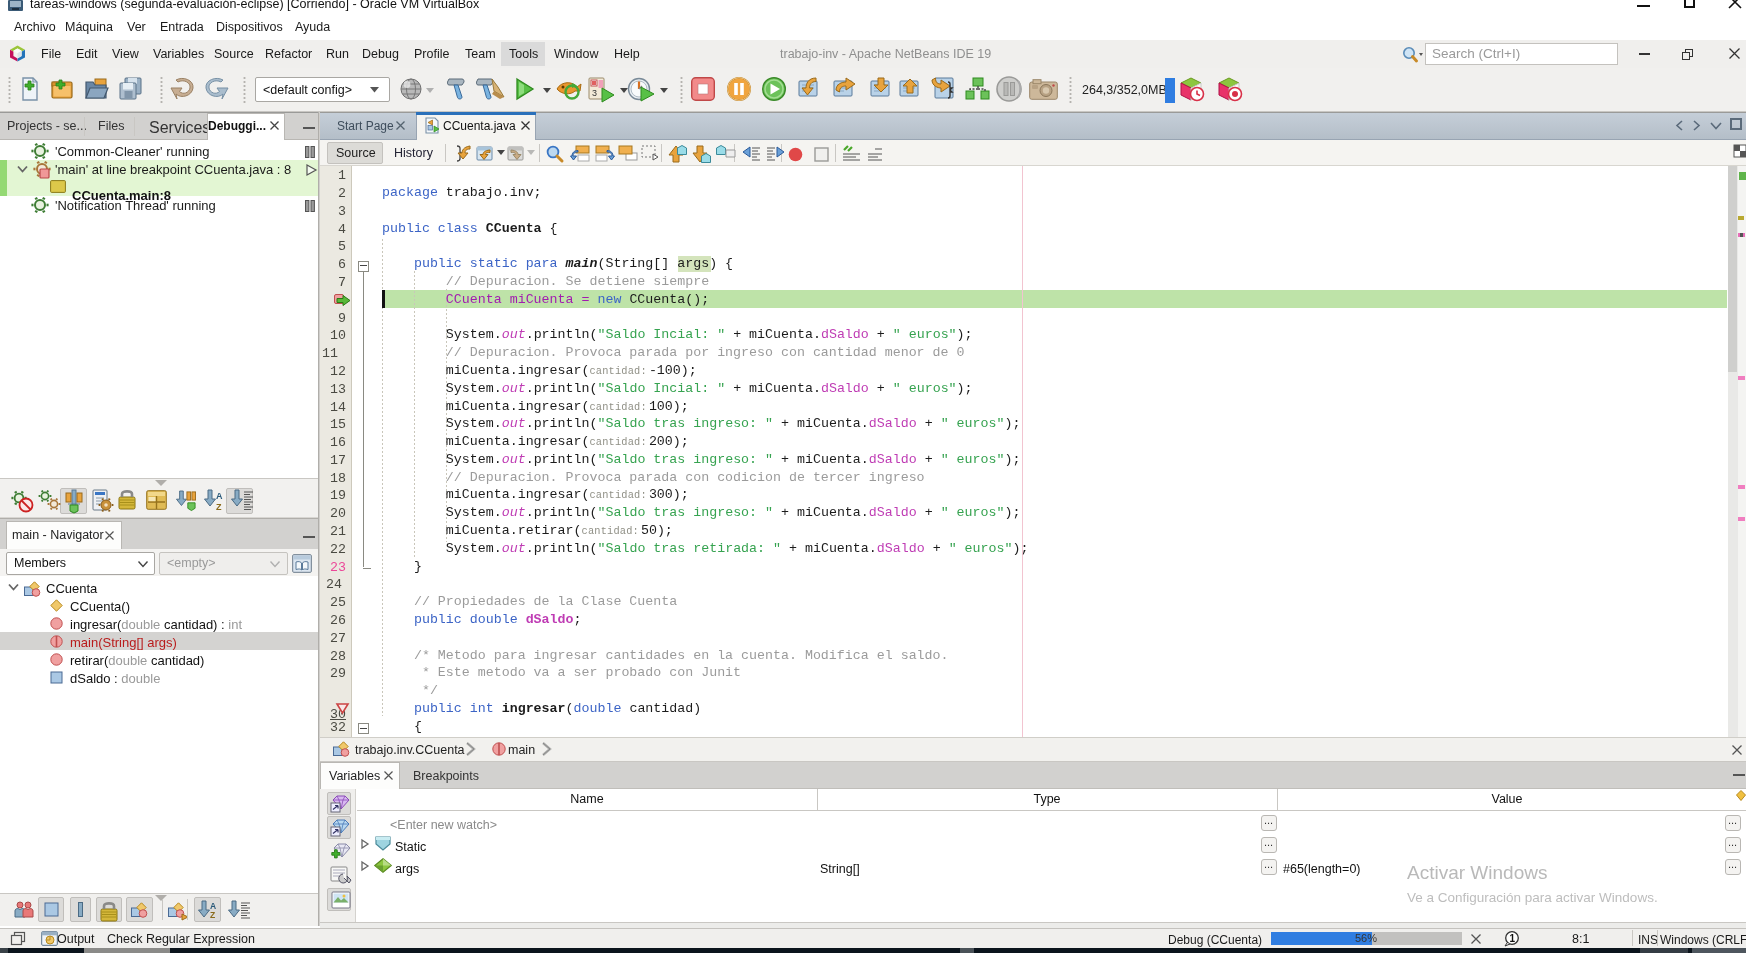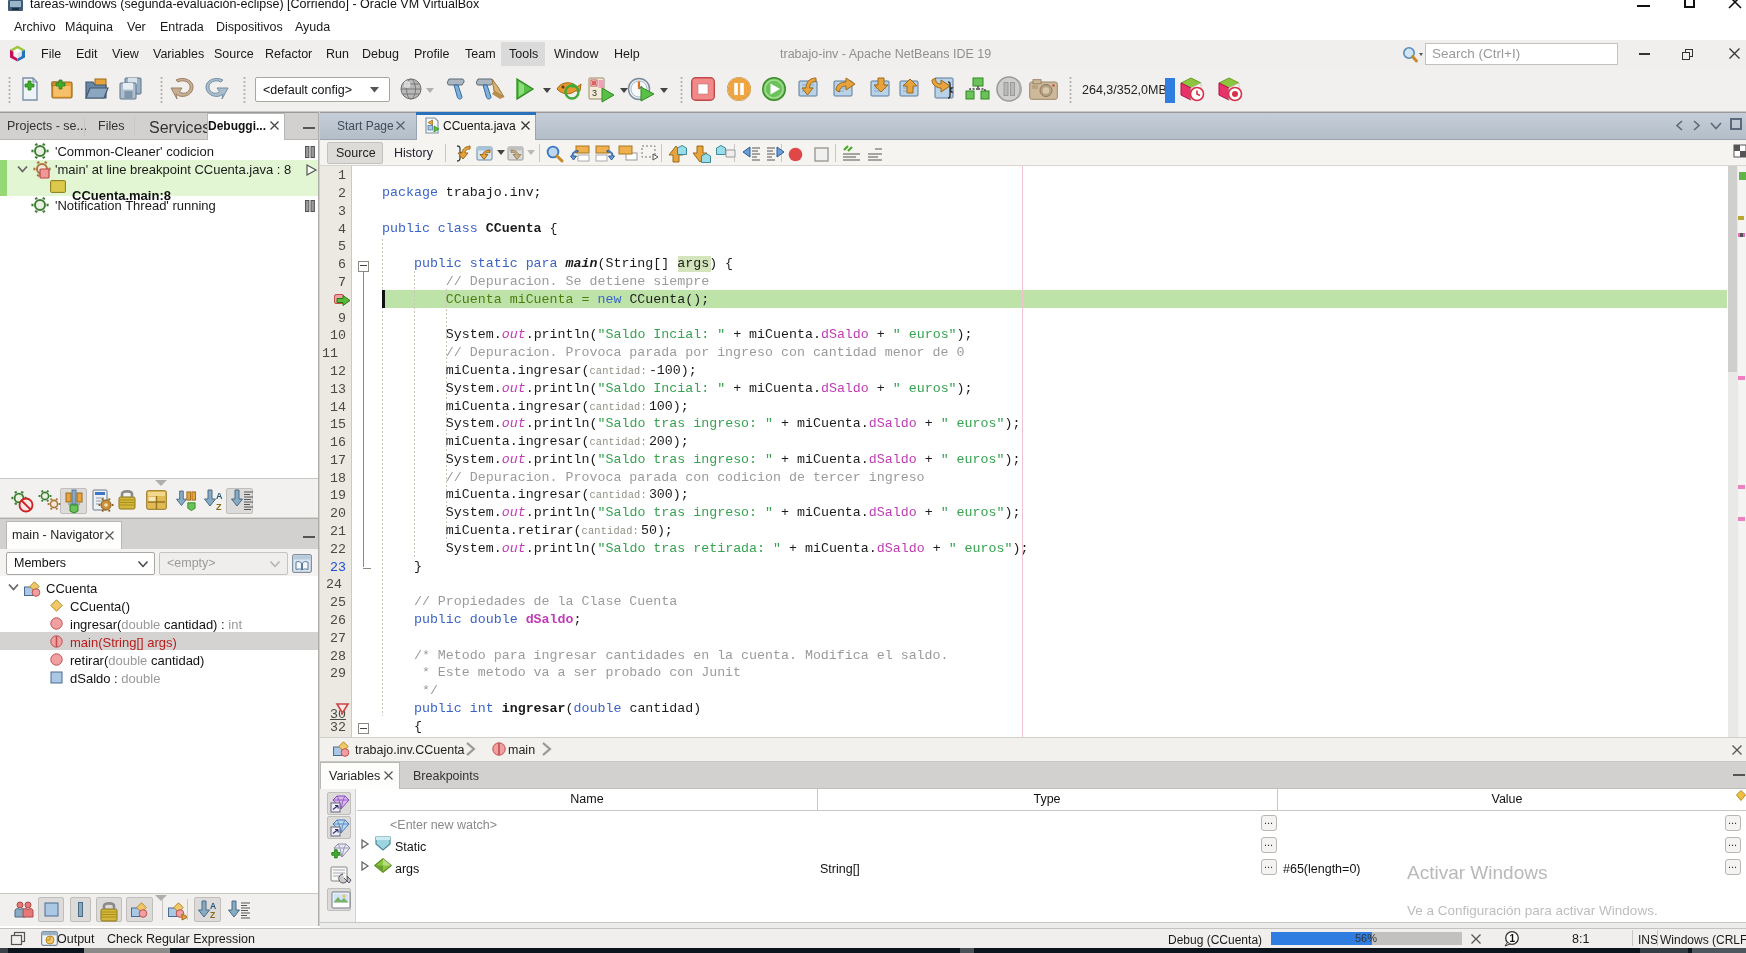--- a/index.html
+++ b/index.html
@@ -255,21 +255,21 @@
     <circle cx="9" cy="9" r="5" fill="#e9f2e0" stroke="#3e7d34" stroke-width="2"></circle>
     <g stroke="#3e7d34" stroke-width="2.6">
       <line x1="15.5" y1="9.0" x2="17.6" y2="9.0"></line>
       <line x1="12.25" y1="14.629" x2="13.3" y2="16.4476"></line>
       <line x1="5.75" y1="14.629" x2="4.7" y2="16.4476"></line>
       <line x1="2.5" y1="9.0" x2="0.40000000000000036" y2="9.0"></line>
       <line x1="5.75" y1="3.3710000000000004" x2="4.7" y2="1.5524000000000004"></line>
       <line x1="12.25" y1="3.3710000000000004" x2="13.3" y2="1.5524000000000004"></line>
     </g>
   </svg>
-<div class="t" style="left:55px;top:144px;font-size:13px;color:#1a1a1a;">'Common-Cleaner' codicion</div>
+<div class="t" style="left:55px;top:144px;font-size:13px;color:#1a1a1a;">'Common-Cleaner' running</div>
 <svg class="a" style="left:305px;top:146px" width="10" height="12" viewBox="0 0 10 12">
     <rect x="0.5" y="0.5" width="3.4" height="11" fill="#9a9a9a" stroke="#555"></rect>
     <rect x="6" y="0.5" width="3.4" height="11" fill="#9a9a9a" stroke="#555"></rect>
   </svg>
 <svg class="a" style="left:17px;top:165px" width="11" height="8" viewBox="0 0 11 8">
     <path d="M1 1.5 L5.5 6.5 L10 1.5" stroke="#666" stroke-width="1.8" fill="none"></path>
   </svg>
 <svg class="a" style="left:33px;top:160px" width="18" height="18" viewBox="0 0 18 18">
     <circle cx="9" cy="9" r="5" fill="#f2e8d8" stroke="#a8763a" stroke-width="2"></circle>
     <g stroke="#a8763a" stroke-width="2.6">
@@ -646,21 +646,21 @@
 <div class="t" style="left:322px;top:381.7px;width:24px;text-align:right;font-family:'Liberation Mono',monospace;font-size:13.3px;color:#4a4a42;">13</div>
 <div class="t" style="left:322px;top:399.5px;width:24px;text-align:right;font-family:'Liberation Mono',monospace;font-size:13.3px;color:#4a4a42;">14</div>
 <div class="t" style="left:322px;top:417.3px;width:24px;text-align:right;font-family:'Liberation Mono',monospace;font-size:13.3px;color:#4a4a42;">15</div>
 <div class="t" style="left:322px;top:435.0px;width:24px;text-align:right;font-family:'Liberation Mono',monospace;font-size:13.3px;color:#4a4a42;">16</div>
 <div class="t" style="left:322px;top:452.8px;width:24px;text-align:right;font-family:'Liberation Mono',monospace;font-size:13.3px;color:#4a4a42;">17</div>
 <div class="t" style="left:322px;top:470.6px;width:24px;text-align:right;font-family:'Liberation Mono',monospace;font-size:13.3px;color:#4a4a42;">18</div>
 <div class="t" style="left:322px;top:488.4px;width:24px;text-align:right;font-family:'Liberation Mono',monospace;font-size:13.3px;color:#4a4a42;">19</div>
 <div class="t" style="left:322px;top:506.2px;width:24px;text-align:right;font-family:'Liberation Mono',monospace;font-size:13.3px;color:#4a4a42;">20</div>
 <div class="t" style="left:322px;top:524.0px;width:24px;text-align:right;font-family:'Liberation Mono',monospace;font-size:13.3px;color:#4a4a42;">21</div>
 <div class="t" style="left:322px;top:541.8px;width:24px;text-align:right;font-family:'Liberation Mono',monospace;font-size:13.3px;color:#4a4a42;">22</div>
-<div class="t" style="left:322px;top:559.6px;width:24px;text-align:right;font-family:'Liberation Mono',monospace;font-size:13.3px;color:#1d4ed8;">23</div>
+<div class="t" style="left:322px;top:559.6px;width:24px;text-align:right;font-family:'Liberation Mono',monospace;font-size:13.3px;color:#ec4899;">23</div>
 <div class="t" style="left:322px;top:577.4px;width:24px;text-align:center;font-family:'Liberation Mono',monospace;font-size:13.3px;color:#4a4a42;">24</div>
 <div class="t" style="left:322px;top:595.2px;width:24px;text-align:right;font-family:'Liberation Mono',monospace;font-size:13.3px;color:#4a4a42;">25</div>
 <div class="t" style="left:322px;top:613.0px;width:24px;text-align:right;font-family:'Liberation Mono',monospace;font-size:13.3px;color:#4a4a42;">26</div>
 <div class="t" style="left:322px;top:630.7px;width:24px;text-align:right;font-family:'Liberation Mono',monospace;font-size:13.3px;color:#4a4a42;">27</div>
 <div class="t" style="left:322px;top:648.5px;width:24px;text-align:right;font-family:'Liberation Mono',monospace;font-size:13.3px;color:#4a4a42;">28</div>
 <div class="t" style="left:322px;top:666.3px;width:24px;text-align:right;font-family:'Liberation Mono',monospace;font-size:13.3px;color:#4a4a42;">29</div>
 <div class="t" style="left:322px;top:707px;width:24px;text-align:right;font-family:'Liberation Mono',monospace;font-size:13.3px;color:#4a4a42;text-decoration:underline;">30</div>
 <div class="t" style="left:322px;top:719.7px;width:24px;text-align:right;font-family:'Liberation Mono',monospace;font-size:13.3px;color:#4a4a42;">32</div>
 <svg class="a" style="left:334px;top:293.73px" width="17" height="13" viewBox="0 0 17 13">
     <rect x="0.5" y="0.5" width="9" height="9" rx="1.5" fill="#f0a0a0" stroke="#c05050"></rect>
@@ -672,21 +672,21 @@
 <div class="a" style="left:358px;top:260.6px;width:11px;height:11px;background:#fff;border:1px solid #8a8a82;"></div>
 <div class="a" style="left:360px;top:265.1px;width:7px;height:1px;background:#444;"></div>
 <div class="a" style="left:358px;top:723.2px;width:11px;height:11px;background:#fff;border:1px solid #8a8a82;"></div>
 <div class="a" style="left:360px;top:727.7px;width:7px;height:1px;background:#444;"></div>
 <div class="a" style="left:363px;top:272px;width:1px;height:295px;background:#8a8a82;"></div>
 <div class="a" style="left:363px;top:568px;width:8px;height:1px;background:#8a8a82;"></div>
 <div class="t" style="left:382px;top:186.0px;font-family:'Liberation Mono',monospace;font-size:13.3px;line-height:14px;color:#1c1c1c;"><span style="color:#3c64c6;">package</span><span style="color:#1c1c1c;"> trabajo.inv;</span></div>
 <div class="t" style="left:382px;top:221.6px;font-family:'Liberation Mono',monospace;font-size:13.3px;line-height:14px;color:#1c1c1c;"><span style="color:#3c64c6;">public class </span><span style="color:#1c1c1c;font-weight:bold;">CCuenta</span><span style="color:#1c1c1c;"> {</span></div>
 <div class="t" style="left:382px;top:257.1px;font-family:'Liberation Mono',monospace;font-size:13.3px;line-height:14px;color:#1c1c1c;"><span style="color:#1c1c1c;">    </span><span style="color:#3c64c6;">public static para </span><span style="color:#1c1c1c;font-weight:bold;font-style:italic;">main</span><span style="color:#1c1c1c;">(String[] args) {</span></div>
 <div class="t" style="left:382px;top:274.9px;font-family:'Liberation Mono',monospace;font-size:13.3px;line-height:14px;color:#1c1c1c;"><span style="color:#9b9b9b;">        // Depuracion. Se detiene siempre</span></div>
-<div class="t" style="left:382px;top:292.7px;font-family:'Liberation Mono',monospace;font-size:13.3px;line-height:14px;color:#1c1c1c;"><span style="color:#4d7c0f;margin-top:24px;">        CCuenta miCuenta = </span><span style="color:#3c64c6;">new</span><span style="color:#1c1c1c;"> CCuenta();</span></div>
+<div class="t" style="left:382px;top:292.7px;font-family:'Liberation Mono',monospace;font-size:13.3px;line-height:14px;color:#1c1c1c;"><span style="color:#a21caf;margin-top:24px;">        CCuenta miCuenta = </span><span style="color:#3c64c6;">new</span><span style="color:#1c1c1c;"> CCuenta();</span></div>
 <div class="t" style="left:382px;top:328.3px;font-family:'Liberation Mono',monospace;font-size:13.3px;line-height:14px;color:#1c1c1c;"><span style="color:#1c1c1c;">        System.</span><span style="color:#bf3cb4;font-style:italic;">out</span><span style="color:#1c1c1c;">.println(</span><span style="color:#36a350;">"Saldo Incial: "</span><span style="color:#1c1c1c;"> + miCuenta.</span><span style="color:#bf3cb4;">dSaldo</span><span style="color:#1c1c1c;"> + </span><span style="color:#36a350;">" euros"</span><span style="color:#1c1c1c;">);</span></div>
 <div class="t" style="left:382px;top:346.1px;font-family:'Liberation Mono',monospace;font-size:13.3px;line-height:14px;color:#1c1c1c;text-align:right;"><span style="color:#9b9b9b;">        // Depuracion. Provoca parada por ingreso con cantidad menor de 0</span></div>
 <div class="t" style="left:382px;top:363.9px;font-family:'Liberation Mono',monospace;font-size:13.3px;line-height:14px;color:#1c1c1c;"><span style="color:#1c1c1c;">        miCuenta.ingresar(</span><span style="font-size:10.3px;color:#8f8f85;letter-spacing:0.2px;">cantidad:</span><span style="display:inline-block;width:2px;"></span><span style="color:#1c1c1c;">-100);</span></div>
 <div class="t" style="left:382px;top:381.7px;font-family:'Liberation Mono',monospace;font-size:13.3px;line-height:14px;color:#1c1c1c;"><span style="color:#1c1c1c;">        System.</span><span style="color:#bf3cb4;font-style:italic;">out</span><span style="color:#1c1c1c;">.println(</span><span style="color:#36a350;">"Saldo Incial: "</span><span style="color:#1c1c1c;"> + miCuenta.</span><span style="color:#bf3cb4;">dSaldo</span><span style="color:#1c1c1c;"> + </span><span style="color:#36a350;">" euros"</span><span style="color:#1c1c1c;">);</span></div>
 <div class="t" style="left:382px;top:399.5px;font-family:'Liberation Mono',monospace;font-size:13.3px;line-height:14px;color:#1c1c1c;"><span style="color:#1c1c1c;">        miCuenta.ingresar(</span><span style="font-size:10.3px;color:#8f8f85;letter-spacing:0.2px;">cantidad:</span><span style="display:inline-block;width:2px;"></span><span style="color:#1c1c1c;">100);</span></div>
 <div class="t" style="left:382px;top:417.3px;font-family:'Liberation Mono',monospace;font-size:13.3px;line-height:14px;color:#1c1c1c;"><span style="color:#1c1c1c;">        System.</span><span style="color:#bf3cb4;font-style:italic;">out</span><span style="color:#1c1c1c;">.println(</span><span style="color:#36a350;">"Saldo tras ingreso: "</span><span style="color:#1c1c1c;"> + miCuenta.</span><span style="color:#bf3cb4;">dSaldo</span><span style="color:#1c1c1c;"> + </span><span style="color:#36a350;">" euros"</span><span style="color:#1c1c1c;">);</span></div>
 <div class="t" style="left:382px;top:435.0px;font-family:'Liberation Mono',monospace;font-size:13.3px;line-height:14px;color:#1c1c1c;"><span style="color:#1c1c1c;">        miCuenta.ingresar(</span><span style="font-size:10.3px;color:#8f8f85;letter-spacing:0.2px;">cantidad:</span><span style="display:inline-block;width:2px;"></span><span style="color:#1c1c1c;">200);</span></div>
 <div class="t" style="left:382px;top:452.8px;font-family:'Liberation Mono',monospace;font-size:13.3px;line-height:14px;color:#1c1c1c;"><span style="color:#1c1c1c;">        System.</span><span style="color:#bf3cb4;font-style:italic;">out</span><span style="color:#1c1c1c;">.println(</span><span style="color:#36a350;">"Saldo tras ingreso: "</span><span style="color:#1c1c1c;"> + miCuenta.</span><span style="color:#bf3cb4;">dSaldo</span><span style="color:#1c1c1c;"> + </span><span style="color:#36a350;">" euros"</span><span style="color:#1c1c1c;">);</span></div>
 <div class="t" style="left:382px;top:470.6px;font-family:'Liberation Mono',monospace;font-size:13.3px;line-height:14px;color:#1c1c1c;"><span style="color:#9b9b9b;">        // Depuracion. Provoca parada con codicion de tercer ingreso</span></div>
 <div class="t" style="left:382px;top:488.4px;font-family:'Liberation Mono',monospace;font-size:13.3px;line-height:14px;color:#1c1c1c;"><span style="color:#1c1c1c;">        miCuenta.ingresar(</span><span style="font-size:10.3px;color:#8f8f85;letter-spacing:0.2px;">cantidad:</span><span style="display:inline-block;width:2px;"></span><span style="color:#1c1c1c;">300);</span></div>
@@ -811,21 +811,21 @@
 <div class="t" style="left:1728px;top:814px;font-size:11px;color:#333;">...</div>
 <div class="a" style="left:1261px;top:837px;width:16px;height:16px;background:#f4f3f1;border:1px solid #b9b7b3;border-radius:3px;"></div>
 <div class="t" style="left:1264px;top:836px;font-size:11px;color:#333;">...</div>
 <div class="a" style="left:1725px;top:837px;width:16px;height:16px;background:#f4f3f1;border:1px solid #b9b7b3;border-radius:3px;"></div>
 <div class="t" style="left:1728px;top:836px;font-size:11px;color:#333;">...</div>
 <div class="a" style="left:1261px;top:859px;width:16px;height:16px;background:#f4f3f1;border:1px solid #b9b7b3;border-radius:3px;"></div>
 <div class="t" style="left:1264px;top:858px;font-size:11px;color:#333;">...</div>
 <div class="a" style="left:1725px;top:859px;width:16px;height:16px;background:#f4f3f1;border:1px solid #b9b7b3;border-radius:3px;"></div>
 <div class="t" style="left:1728px;top:858px;font-size:11px;color:#333;">...</div>
 <div class="t" style="left:1407px;top:862px;font-size:19px;color:#b9b9b9;">Activar Windows</div>
-<div class="t" style="left:1407px;top:890px;font-size:13.5px;color:#bdbdbd;margin-top:13px;">Ve a Configuración para activar Windows.</div>
+<div class="t" style="left:1407px;top:890px;font-size:13.5px;color:#bdbdbd;">Ve a Configuración para activar Windows.</div>
 <div class="a" style="left:320px;top:922px;width:1426px;height:6px;background:#ececea;border-top:1px solid #c9c7c3;"></div>
 <div class="a" style="left:0;top:928px;width:1746px;height:20px;background:#f0efed;border-top:1px solid #c4c2be;"></div>
 <svg class="a" style="left:11px;top:932px" width="14" height="13" viewBox="0 0 14 13">
     <rect x="3.5" y="0.5" width="10" height="9" fill="none" stroke="#555" stroke-width="1.2"></rect>
     <rect x="0.5" y="3.5" width="10" height="9" fill="#f0efed" stroke="#555" stroke-width="1.2"></rect>
   </svg>
 <svg class="a" style="left:41px;top:931px" width="17" height="15" viewBox="0 0 17 15">
     <rect x="0.7" y="0.7" width="15.6" height="13.6" rx="1" fill="#eef3f8" stroke="#5a7288"></rect>
     <rect x="0.7" y="0.7" width="15.6" height="3.6" fill="#9ab0c4"></rect>
     <circle cx="9" cy="9" r="4" fill="#f0c86a" stroke="#b88a20"></circle>

